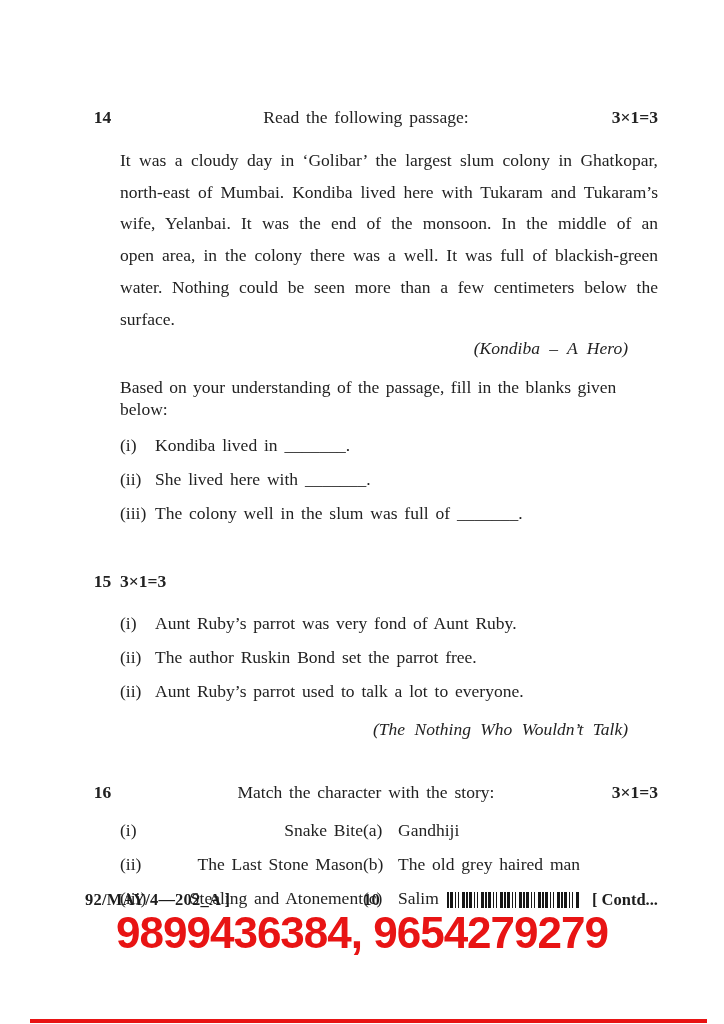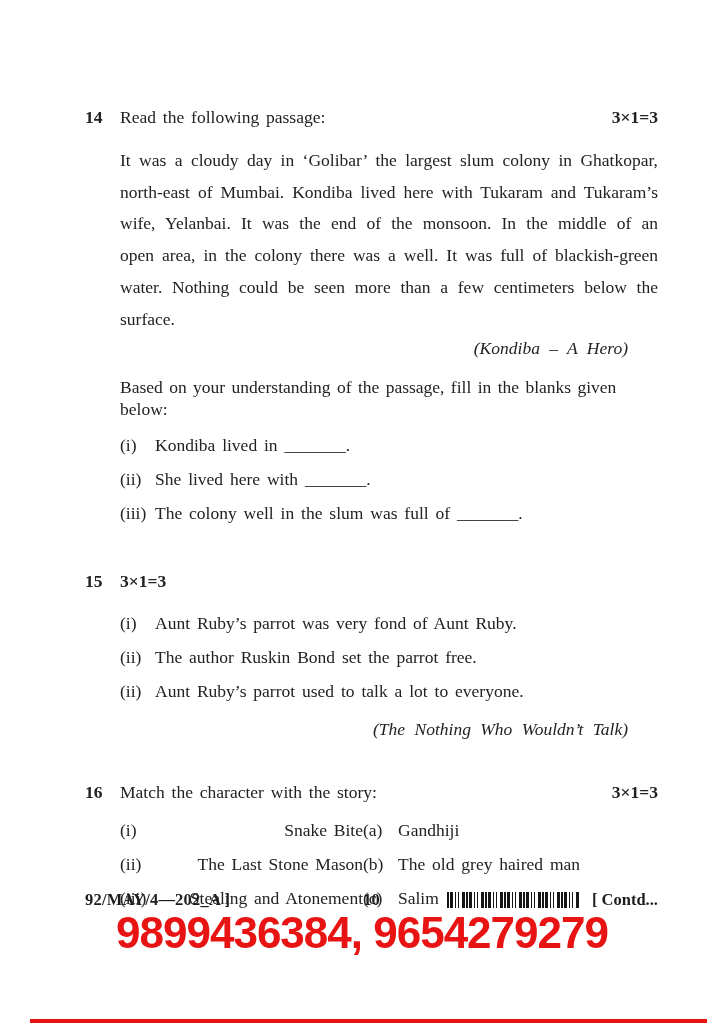--- a/index.html
+++ b/index.html
@@ -9,21 +9,21 @@
     background:#ffffff;
     color:#222222;
     font-family:"Liberation Serif", serif;
     overflow:hidden;
   }
   .content{
     position:absolute;
     left:85px;right:66px;top:106px;
     font-size:17.5px;
   }
-  .qrow{display:flex;align-items:baseline;line-height:22px;}
+  .qrow{display:flex;align-items:baseline;line-height:22px;text-align:center;}
   .qnum{width:35px;font-weight:bold;flex:0 0 35px;}
   .qtitle{flex:1;word-spacing:2.5px;}
   .qmarks{font-weight:bold;}
   .passage{
     margin:17px 0 0 35px;
     text-align:justify;
     line-height:31.7px;
     word-spacing:3px;
   }
   .attribution{

